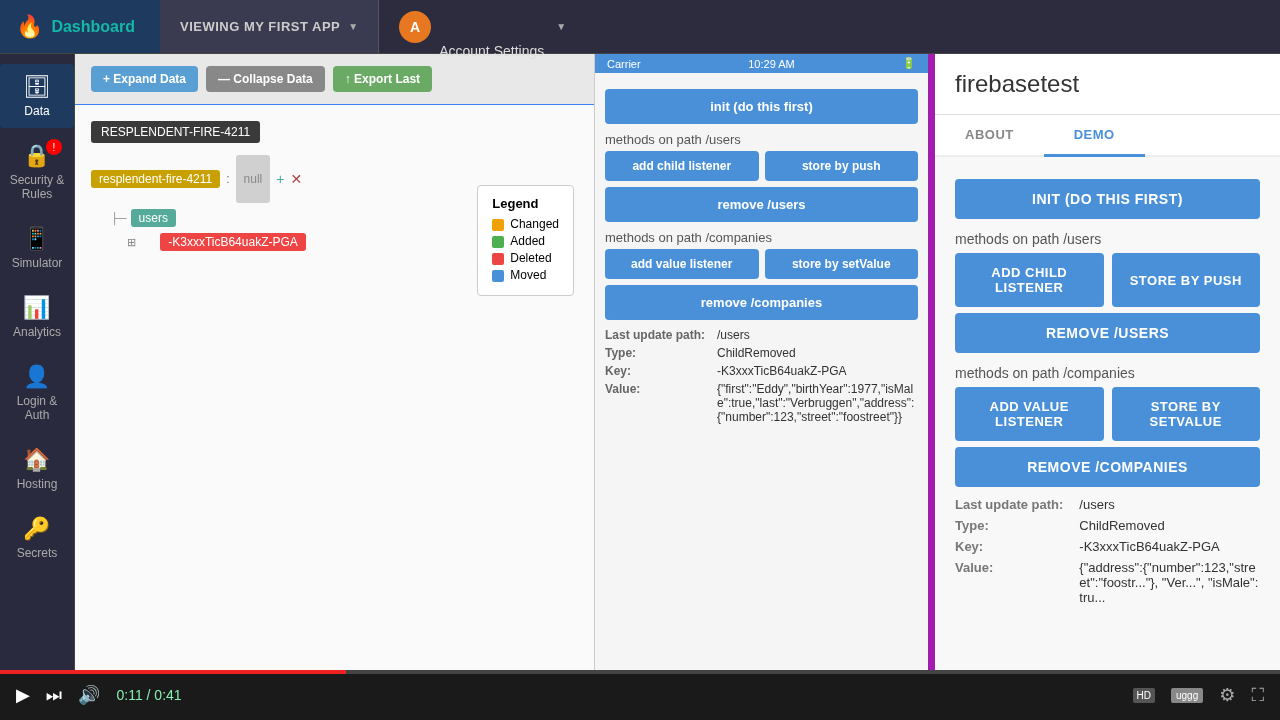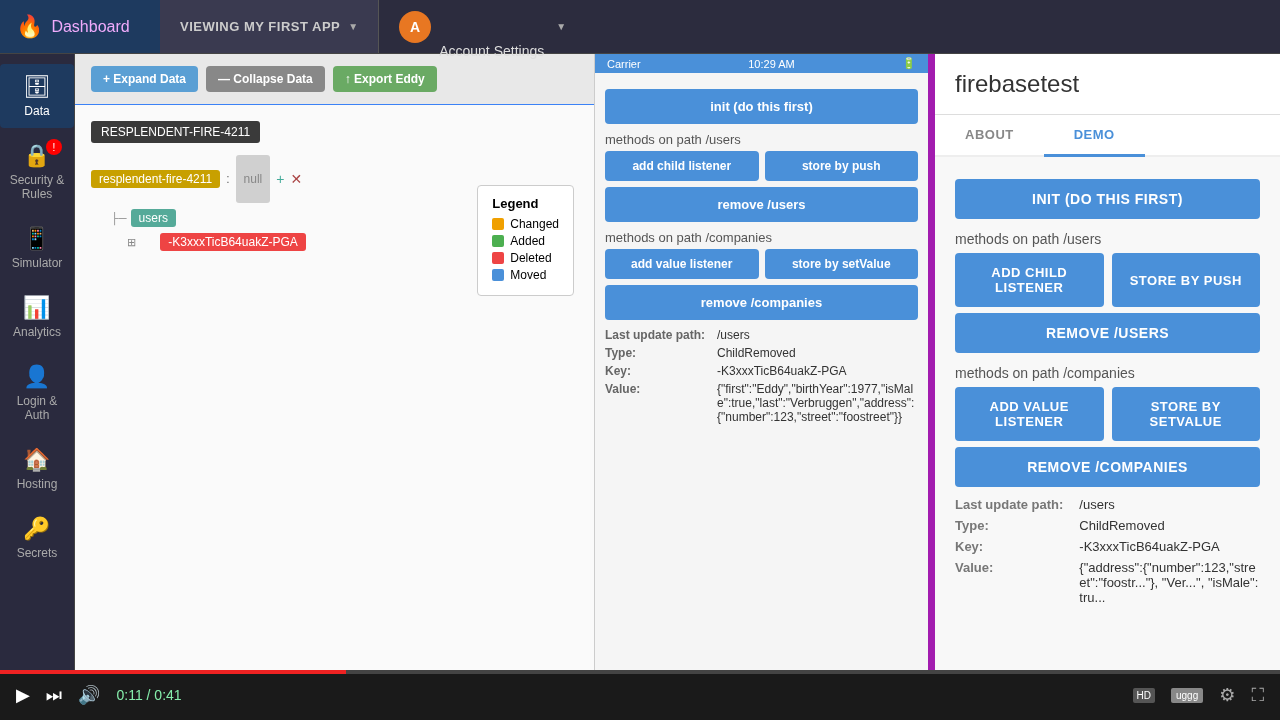--- a/index.html
+++ b/index.html
@@ -9,21 +9,21 @@
     .top-nav {
       display: flex; align-items: center; height: 54px;
       background: #2c2c3e; border-bottom: 1px solid #444;
       position: relative; z-index: 10;
     }
     .logo-area {
       display: flex; align-items: center; gap: 8px;
       background: #1e3a5f; height: 100%; padding: 0 16px; min-width: 160px;
     }
     .logo-icon { font-size: 22px; }
-    .logo-text { color: #f0abfc; font-size: 16px; font-weight: 400; }
+    .logo-text { color: #14b8a6; font-size: 16px; font-weight: 700; }
     .app-title-area {
       display: flex; align-items: center; gap: 8px;
       background: #3a3a50; height: 100%; padding: 0 20px; border-right: 1px solid #555;
     }
     .app-title { color: #ccc; font-size: 13px; font-weight: 600; letter-spacing: 0.5px; }
     .account-settings-area {
       display: flex; align-items: center; gap: 8px;
       height: 100%; padding: 0 20px; cursor: pointer;
     }
     .avatar { width: 32px; height: 32px; border-radius: 50%; background: #e87722; display: flex; align-items: center; justify-content: center; color: white; font-size: 14px; font-weight: bold; }
@@ -90,21 +90,21 @@
     .node-del { background: none; border: none; color: #a44; font-size: 14px; cursor: pointer; }
     .child-node { background: #5a9; color: white; padding: 2px 8px; border-radius: 3px; font-size: 12px; margin: 2px 0; display: inline-block; }
     .grandchild-node { background: #e44; color: white; padding: 2px 8px; border-radius: 3px; font-size: 12px; margin: 2px 20px; display: inline-block; }
 
     
     .legend {
       position: absolute; top: 80px; right: 20px;
       background: white; border: 1px solid #ccc; border-radius: 4px; padding: 10px 14px;
     }
     .legend-title { font-size: 13px; font-weight: 700; margin-bottom: 6px; }
-    .legend-item { display: flex; align-items: center; gap: 6px; font-size: 12px; margin: 3px 0; }
+    .legend-item { display: flex; align-items: flex-end; gap: 6px; font-size: 12px; margin: 3px 0; }
     .legend-dot { width: 12px; height: 12px; border-radius: 2px; }
 
     
     .bottom-info { padding: 8px 16px; background: #e8e8e8; border-top: 1px solid #ccc; }
     .bottom-info-text { font-size: 11px; color: #666; display: flex; align-items: center; gap: 6px; }
 
     
     .mobile-panel {
       width: 340px; background: #0c4a6e; border-right: 7px solid #a21caf;
       display: flex; flex-direction: column; overflow: hidden;
@@ -234,21 +234,21 @@
     <span class="sidebar-label">Secrets</span>
   </div>
 </div>
 
 <div class="main-content">
 
   <div class="left-panel">
     <div class="toolbar">
       <button class="toolbar-btn">+ Expand Data</button>
       <button class="toolbar-btn secondary">— Collapse Data</button>
-      <button class="toolbar-btn tertiary">↑ Export Eddy</button>
+      <button class="toolbar-btn tertiary">↑ Export Last</button>
     </div>
     <div class="data-tree-area" style="position:relative;">
       <span class="node-title">RESPLENDENT-FIRE-4211</span>
       <div class="node-row">
         <span class="node-key">resplendent-fire-4211</span>
         <span style="color:#666;font-size:12px;">:</span>
         <span class="node-value null-val">null</span>
         <button class="node-add">+</button>
         <button class="node-del">✕</button>
       </div>

